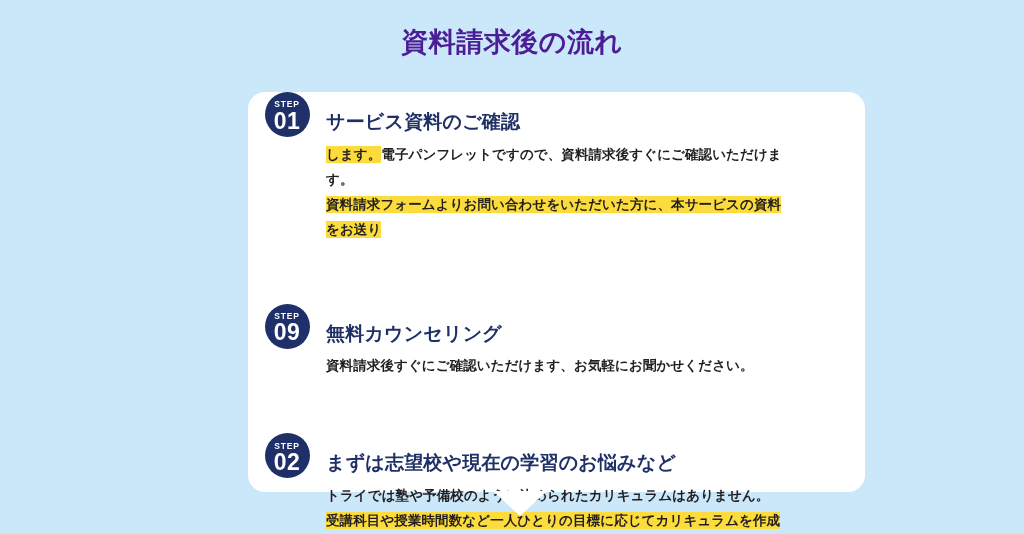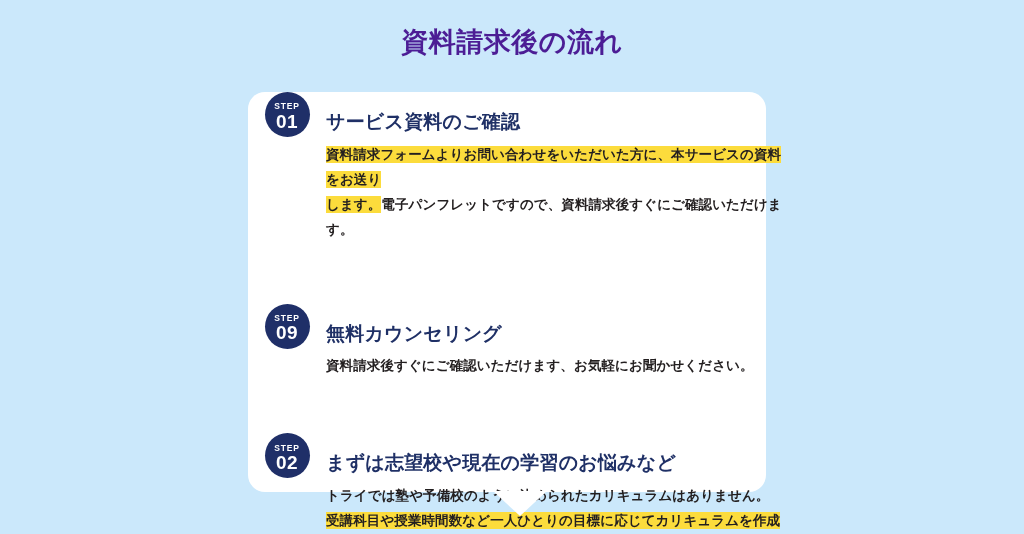--- a/index.html
+++ b/index.html
@@ -24,21 +24,21 @@
     font-size: 27px;
     font-weight: bold;
     color: #4c1d95;
     letter-spacing: 0.5px;
   }
 
   #card {
     position: absolute;
     left: 248px;
     top: 92px;
-    width: 518px;
+    width: 617px;
     height: 400px;
     background: #ffffff;
     border-radius: 17px;
   }
 
   #card-tail {
     position: absolute;
     left: 493px;
     top: 491px;
     width: 0;
@@ -87,21 +87,21 @@
 
   .badge-label {
     font-size: 8.5px;
     font-weight: bold;
     letter-spacing: 0.8px;
     line-height: 1;
     margin-bottom: 1px;
   }
 
   .badge-num {
-    font-size: 19px;
+    font-size: 23px;
     font-weight: bold;
     line-height: 1;
     letter-spacing: 0.5px;
   }
 
   .connector {
     position: absolute;
     top: 45px;
     bottom: 0;
     left: 50%;
@@ -166,24 +166,24 @@
         <div class="badge">
           <div class="badge-label">STEP</div>
           <div class="badge-num">01</div>
         </div>
         <div class="connector"></div>
       </div>
       <div class="step-body">
         <div class="step-heading">サービス資料のご確認</div>
         <div class="step-lines">
           <div class="step-line">
+            <span class="mark">します。</span><span>電子パンフレットですので、資料請求後すぐにご確認いただけます。</span>
+          </div>
+          <div class="step-line">
             <span class="mark">資料請求フォームよりお問い合わせをいただいた方に、本サービスの資料をお送り</span>
-          </div>
-          <div class="step-line">
-            <span class="mark">します。</span><span>電子パンフレットですので、資料請求後すぐにご確認いただけます。</span>
           </div>
         </div>
         <div class="step-spacer-1"></div>
       </div>
     </div>
 
     <div class="step" id="step-2">
       <div class="step-rail">
         <div class="badge">
           <div class="badge-label">STEP</div>

